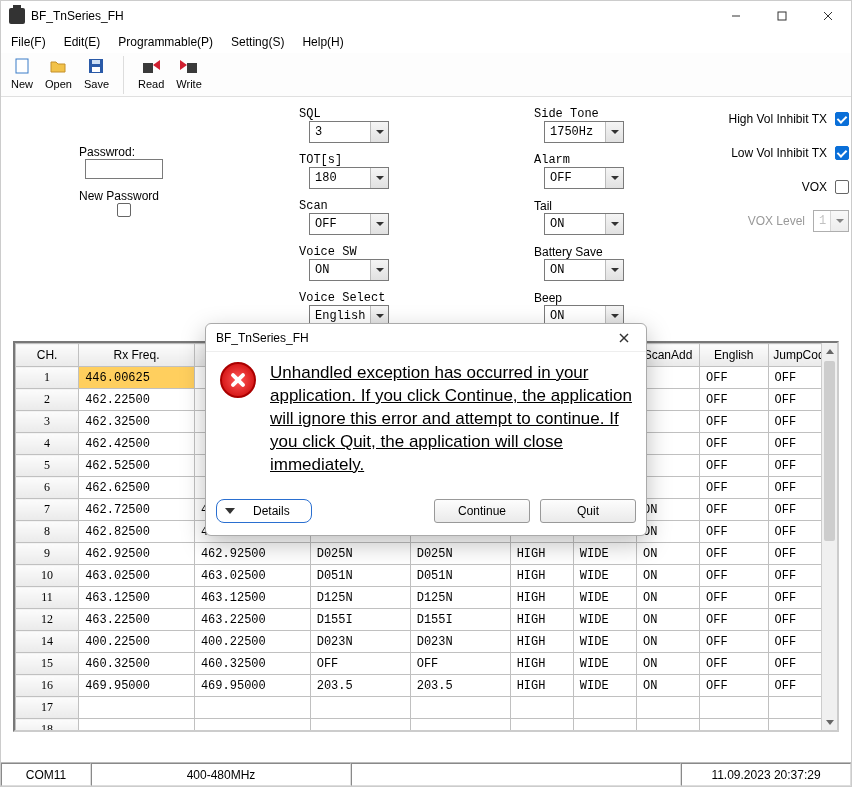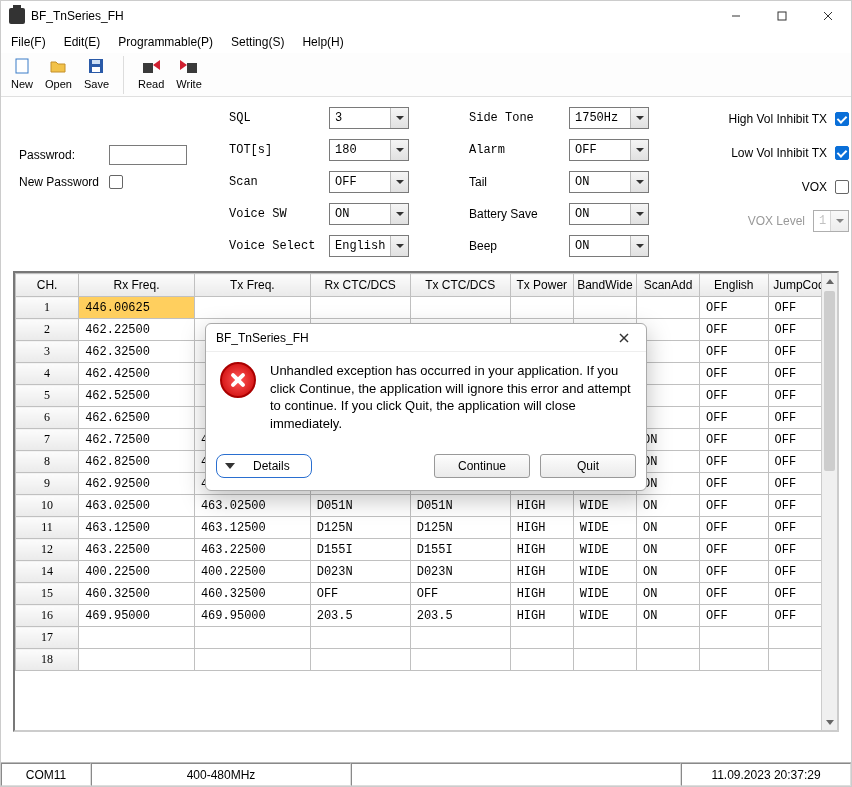--- a/index.html
+++ b/index.html
@@ -13,21 +13,21 @@
 .titlebar .winbtn { width: 46px; height: 30px; display: flex; align-items: center; justify-content: center; color: #555; }
 .menubar { height: 22px; display: flex; align-items: center; padding-left: 10px; gap: 18px; font-size: 12px; }
 .menubar span { color: #000; }
 .toolbar { height: 44px; display: flex; align-items: flex-start; padding: 3px 10px 0; gap: 12px; border-bottom: 1px solid #e0e0e0; background: #fdfdfd; }
 .tbtn { display: flex; flex-direction: column; align-items: center; font-size: 11px; gap: 2px; }
 .tbtn .ic { width: 20px; height: 20px; display: flex; align-items: center; justify-content: center; }
 .tbtn .lbl { color: #000; }
 .vsep { width: 1px; height: 38px; background: #ddd; margin: 0 2px; }
 .settings { padding: 10px 18px 14px; display: grid; grid-template-columns: 210px 240px 230px 150px; gap: 0; }
 .col { display: flex; flex-direction: column; gap: 10px; }
-.row { display: flex; align-items: center; }
+.row { display: flex; align-items: center; flex-direction: column; }
 .lbl-left { width: 90px; font-size: 12px; }
 .lbl-mono { font-family: "Courier New", monospace; font-size: 12px; width: 100px; }
 .lbl-mid { font-size: 12px; width: 100px; }
 .txtinput { width: 78px; height: 20px; border: 1px solid #7a7a7a; background: #fff; padding: 0 3px; font-size: 12px; }
 .combo { width: 80px; height: 22px; border: 1px solid #7a7a7a; display: flex; align-items: center; background: #fff; position: relative; font-family: "Courier New", monospace; }
 .combo .val { flex: 1; padding-left: 5px; font-size: 12px; }
 .combo .arr { width: 18px; height: 20px; background: linear-gradient(#f5f5f5,#e1e1e1); border-left: 1px solid #bbb; display: flex; align-items: center; justify-content: center; }
 .combo .arr::after { content: ""; border-left: 4px solid transparent; border-right: 4px solid transparent; border-top: 4px solid #333; }
 .chk { width: 14px; height: 14px; border: 1px solid #666; border-radius: 2px; display: inline-flex; align-items: center; justify-content: center; }
 .chk.checked { background: #0a6fd8; border-color: #0a6fd8; }
@@ -48,21 +48,21 @@
 .dialog { position: absolute; top: 323px; left: 205px; width: 442px; background: #fff; border: 1px solid #aaa; border-radius: 6px; box-shadow: 0 8px 24px rgba(0,0,0,.25); }
 .dlg-title { height: 28px; display: flex; align-items: center; padding: 0 10px; font-size: 12px; border-bottom: 1px solid #eee; }
 .dlg-title .t { flex: 1; }
 .dlg-close { width: 24px; height: 24px; display: flex; align-items: center; justify-content: center; font-size: 14px; }
 .dlg-body { display: flex; padding: 10px 14px 6px; gap: 14px; }
 .erricon { width: 36px; height: 36px; border-radius: 50%; background: radial-gradient(#ff5a5a,#c80000); display: flex; align-items: center; justify-content: center; flex: none; border: 2px solid #aa0000; }
 .erricon::before,.erricon::after { content: ""; position: absolute; width: 18px; height: 4px; background: #fff; border-radius: 2px; }
 .erricon { position: relative; }
 .erricon::before { transform: rotate(45deg); }
 .erricon::after { transform: rotate(-45deg); }
-.dlg-text { font-size: 13px; line-height: 1.35; }
+.dlg-text { font-size: 17px; line-height: 1.35; text-decoration: underline; }
 .dlg-text p { margin-bottom: 10px; }
 .dlg-btns { display: flex; padding: 6px 10px 12px; gap: 10px; align-items: center; }
 .dlg-btns .spacer { flex: 1; }
 .btn { min-width: 96px; height: 24px; border: 1px solid #999; border-radius: 3px; background: linear-gradient(#fdfdfd,#eaeaea); font-size: 12px; display: flex; align-items: center; justify-content: center; }
 .details-btn { min-width: 96px; height: 24px; border: 1px solid #2a6fd0; border-radius: 8px; background: #fff; display: flex; align-items: center; padding: 0 8px; font-size: 12px; gap: 18px; }
 .details-btn .tri { border-left: 5px solid transparent; border-right: 5px solid transparent; border-top: 6px solid #333; }
 .scrollbar { position: absolute; right: 0; top: 0; bottom: 0; width: 16px; background: #f0f0f0; border-left: 1px solid #ccc; }
 .scrollbar .thumb { position: absolute; left: 2px; right: 2px; top: 18px; height: 180px; background: #cdcdcd; border-radius: 2px; }
 .scrollbar .sarr { position: absolute; left: 0; right: 0; height: 16px; display: flex; align-items: center; justify-content: center; }
 .scrollbar .sarr.up { top: 0; } .scrollbar .sarr.dn { bottom: 0; }

